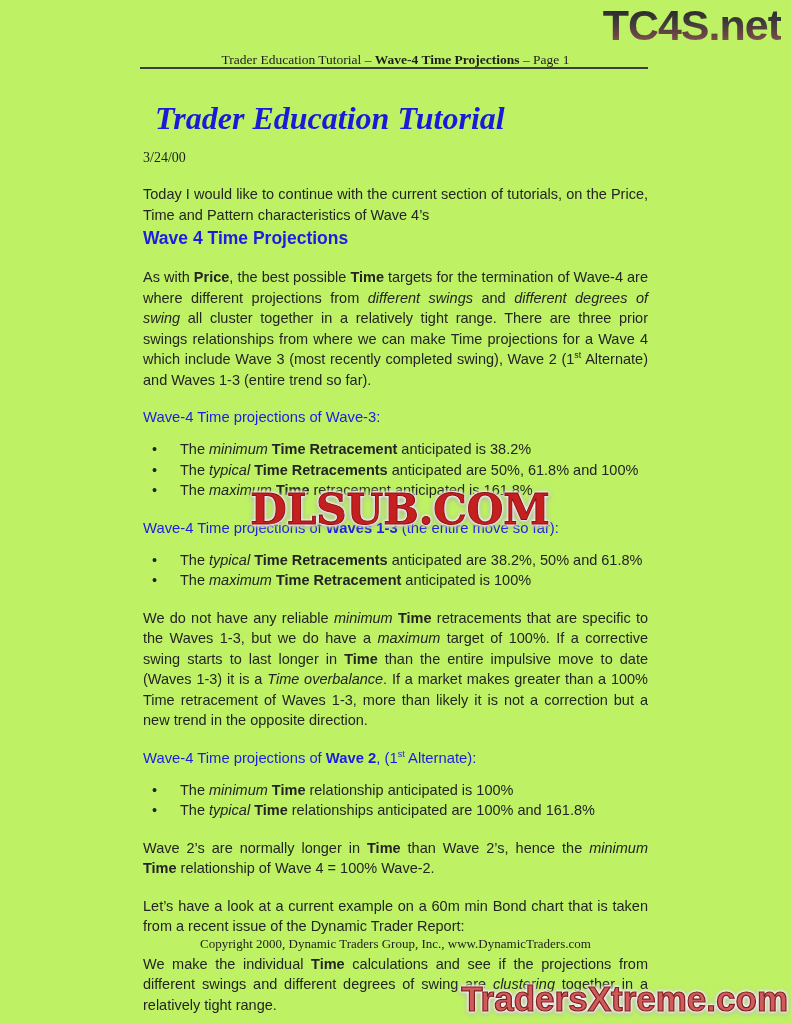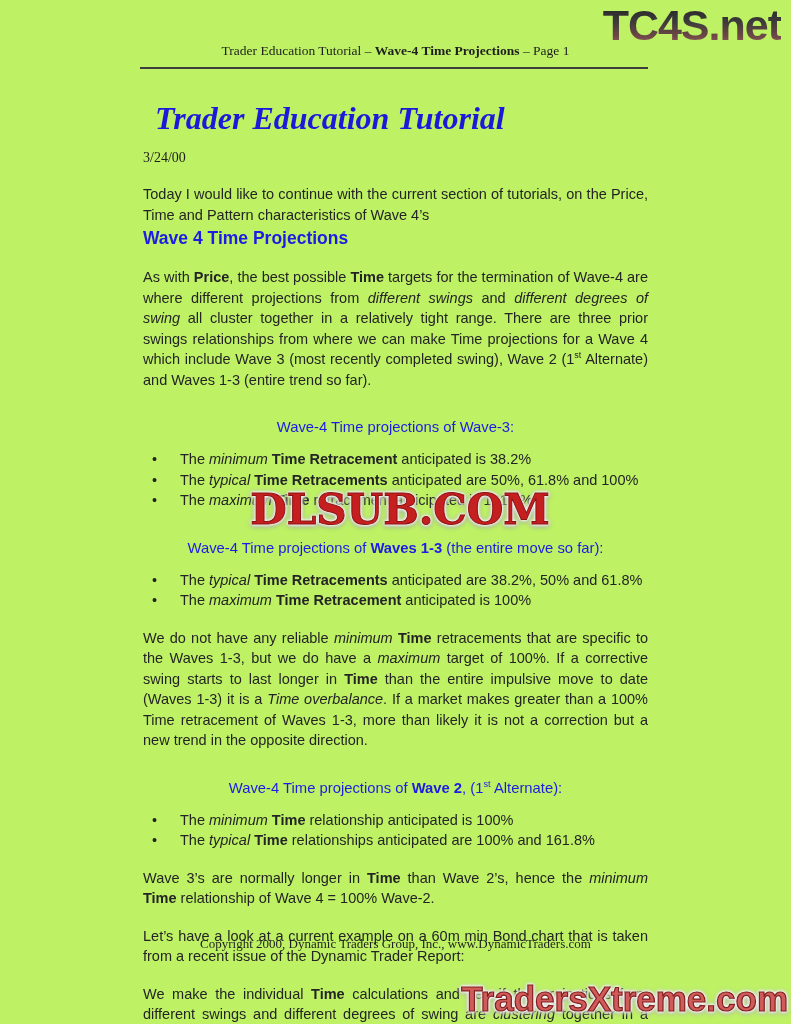--- a/index.html
+++ b/index.html
@@ -13,21 +13,21 @@
     position:absolute;top:1px;right:10px;
     font-family:"Liberation Sans",sans-serif;font-weight:bold;
     font-size:43px;letter-spacing:-1px;
     color:#3a3333;
     background:linear-gradient(180deg,#262626 10%,#3d3a3a 42%,#6e4747 72%,#a06767 95%);
     -webkit-background-clip:text;background-clip:text;
     -webkit-text-fill-color:transparent;
   }
   
   .running-header{
-    position:absolute;top:43px;left:143px;width:505px;text-align:center;
+    position:absolute;top:52px;left:143px;width:505px;text-align:center;
     font-family:"Liberation Serif",serif;font-size:13.5px;color:#1e1e1e;white-space:nowrap;
   }
   .header-rule{
     position:absolute;top:67px;left:140px;width:508px;height:2px;background:#3d3d3d;
   }
   
   .content{
     position:absolute;left:143px;top:88px;width:505px;
     font-size:14.5px;line-height:20.5px;text-align:justify;
   }
@@ -38,21 +38,21 @@
   .doc-date{
     font-family:"Liberation Serif",serif;font-size:14px;line-height:19px;
     margin:2px 0 0;text-align:left;color:#1e1e1e;
   }
   .para{margin:17px 0 0;}
   .main-heading{
     margin:2px 0 0;font-size:17.5px;line-height:23px;font-weight:bold;
     color:#1c1ce4;text-align:left;
   }
   .sub-heading{
-    margin:27px 0 0;font-size:14.8px;line-height:20px;color:#1c1ce4;text-align:center;
+    margin:17px 0 0;font-size:14.8px;line-height:20px;color:#1c1ce4;text-align:left;
   }
   .bullets{margin:12px 0 0;padding:0;list-style:none;text-align:left;}
   .bullets li{position:relative;padding-left:37px;line-height:20.5px;}
   .bullet-marker{position:absolute;left:9px;top:0;}
   
   .run-b{font-weight:bold;}
   .run-i{font-style:italic;}
   .run-sup{vertical-align:super;font-size:0.62em;line-height:0;}
   
   .watermark-center{
@@ -110,21 +110,21 @@
       </ul>
 
     <p class="para"><span>We do not have any reliable </span><span class="run-i">minimum</span><span> </span><span class="run-b">Time</span><span> retracements that are specific to the Waves 1-3, but we do have a </span><span class="run-i">maximum</span><span> target of 100%. If a corrective swing starts to last longer in </span><span class="run-b">Time</span><span> than the entire impulsive move to date (Waves 1-3) it is a </span><span class="run-i">Time overbalance</span><span>. If a market makes greater than a 100% Time retracement of Waves 1-3, more than likely it is not a correction but a new trend in the opposite direction.</span></p>
 
     <div class="sub-heading"><span>Wave-4 Time projections of </span><span class="run-b">Wave 2</span><span>, (1</span><span class="run-sup">st</span><span> Alternate):</span></div>
     <ul class="bullets">
         <li><span class="bullet-marker">•</span><span><span>The </span><span class="run-i">minimum</span><span> </span><span class="run-b">Time</span><span> relationship anticipated is 100%</span></span></li>
         <li><span class="bullet-marker">•</span><span><span>The </span><span class="run-i">typical</span><span> </span><span class="run-b">Time</span><span> relationships anticipated are 100% and 161.8%</span></span></li>
       </ul>
 
-    <p class="para"><span>Wave 3’s are normally longer in </span><span class="run-b">Time</span><span> than Wave 2’s, hence the </span><span class="run-i">minimum</span><span> </span><span class="run-b">Time</span><span> relationship of Wave 4 = 100% Wave-2.</span></p>
+    <p class="para"><span>Wave 2’s are normally longer in </span><span class="run-b">Time</span><span> than Wave 2’s, hence the </span><span class="run-i">minimum</span><span> </span><span class="run-b">Time</span><span> relationship of Wave 4 = 100% Wave-2.</span></p>
     <p class="para"><span>Let’s have a look at a current example on a 60m min Bond chart that is taken from a recent issue of the Dynamic Trader Report:</span></p>
     <p class="para"><span>We make the individual </span><span class="run-b">Time</span><span> calculations and see if the projections from different swings and different degrees of swing are </span><span class="run-i">clustering</span><span> together in a relatively tight range.</span></p>
   </div>
 
   <div class="watermark-center">DLSUB.COM</div>
 
   <div class="doc-footer">Copyright 2000, Dynamic Traders Group, Inc., www.DynamicTraders.com</div>
 
   <div class="banner-bottom">TradersXtreme.com</div>
 

